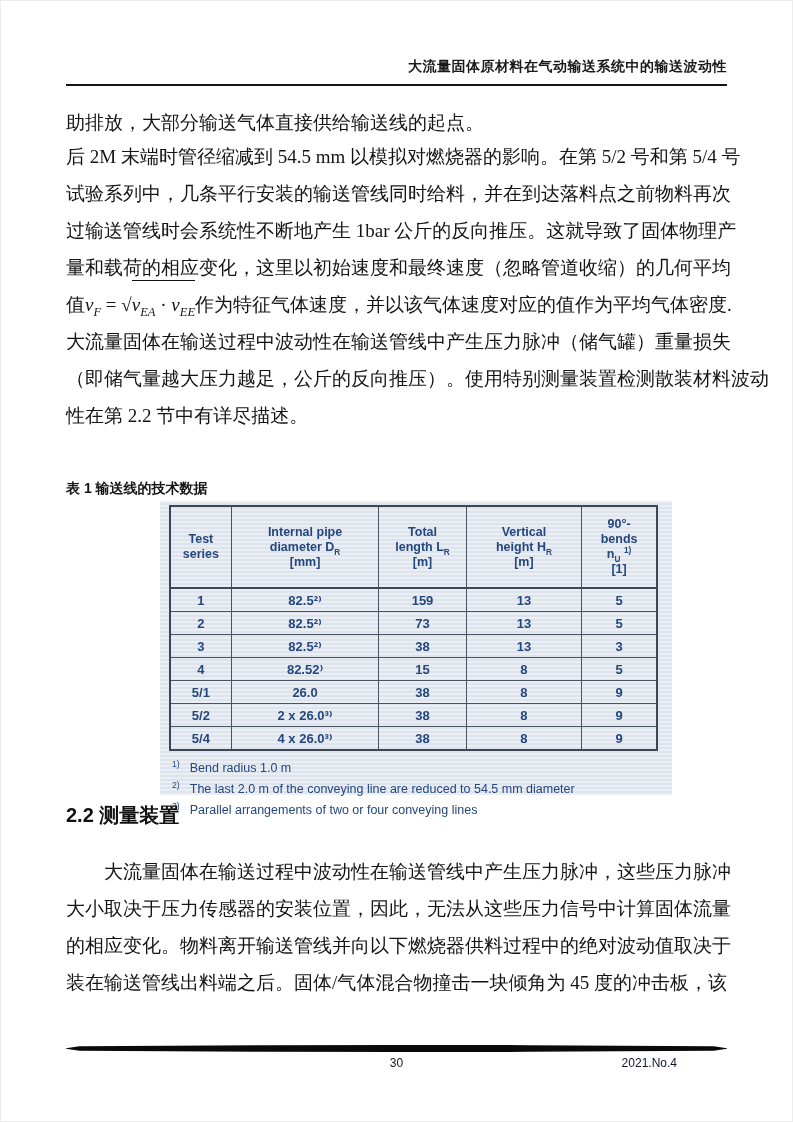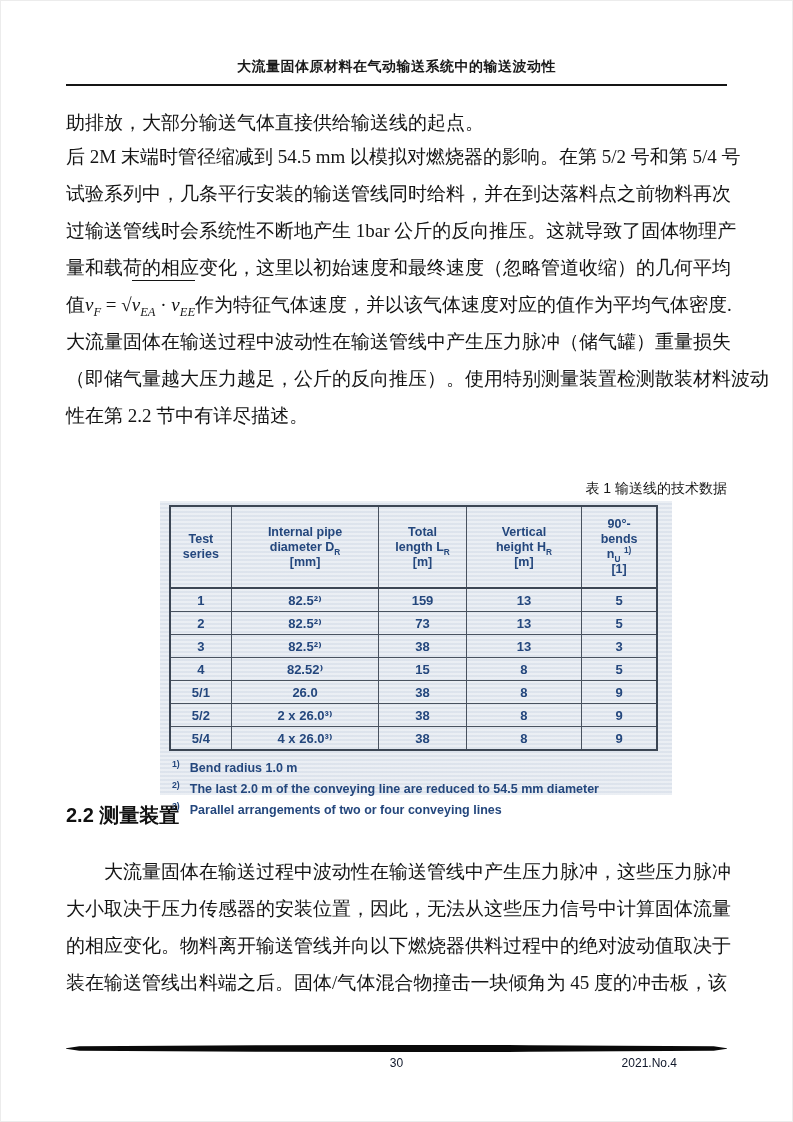--- a/index.html
+++ b/index.html
@@ -3,39 +3,39 @@
 <meta charset="utf-8">
 <style>
   html,body{margin:0;padding:0;background:#fff;}
   .page{
     position:relative;width:793px;height:1122px;background:#ffffff;
     font-family:"Liberation Serif","DejaVu Serif",serif;color:#111;
     box-shadow:inset 0 0 0 1px #ececec;overflow:hidden;
   }
   
   .hdr-title{
-    position:absolute;top:58px;left:66px;width:661px;text-align:center;
+    position:absolute;top:58px;left:66px;width:661px;text-align:right;
     font-family:"Liberation Sans","DejaVu Sans",sans-serif;
     font-size:14px;font-weight:700;letter-spacing:.5px;color:#1a1a1a;
   }
   .hdr-rule{position:absolute;top:84px;left:66px;width:661px;height:2px;background:#151515;}
   
   .textblock{position:absolute;left:66px;width:661px;font-size:19px;color:#141414;margin-top:16px;}
   .line{height:37px;line-height:37px;white-space:nowrap;text-align:justify;}
   .line.just{text-align-last:justify;}
   .line.indent{text-indent:2em;}
   .sub{vertical-align:sub;font-size:66%;line-height:0;}
   .sup{vertical-align:super;font-size:66%;line-height:0;}
   .i{font-style:italic;}
   .ol{border-top:1.5px solid #141414;padding-top:13px;}
   
   .tbl-caption{
-    position:absolute;top:480px;left:66px;width:661px;text-align:right;
+    position:absolute;top:480px;left:66px;width:661px;text-align:left;
     font-family:"Liberation Sans","DejaVu Sans",sans-serif;
-    font-size:14px;font-weight:400;color:#161616;
+    font-size:14px;font-weight:700;color:#161616;
   }
   
   .tbl-wrap{
     position:absolute;top:501px;left:160px;width:512px;height:294px;
     background:
       repeating-linear-gradient(180deg, rgba(255,255,255,.25) 0 2px, rgba(190,202,220,.18) 2px 4px),
       #e4e9f0;
     font-family:"Liberation Sans","DejaVu Sans",sans-serif;color:#24477d;
   }
   table.data{
@@ -45,21 +45,21 @@
   table.data th,table.data td{
     border:1px solid #49525f;color:#24477d;font-weight:700;text-align:center;
     overflow:hidden;
   }
   table.data th{
     font-size:12.5px;line-height:15px;height:76px;vertical-align:middle;
     white-space:pre-line;padding:2px 3px;border-bottom:2px solid #3c4654;
   }
   table.data{border:2px solid #3c4654;}
   table.data td{font-size:13px;height:22px;padding:0 2px;}
-  .footnotes{margin:5px 0 16px 12px;font-size:12.5px;font-weight:700;line-height:17px;color:#24477d;}
+  .footnotes{margin:5px 0 16px 12px;font-size:12.5px;font-weight:400;line-height:17px;color:#24477d;}
   .fn-line{white-space:nowrap;}
   .fn-marker{vertical-align:super;font-size:70%;}
   .fn-text{margin-left:10px;}
   
   .sec-heading{
     position:absolute;top:802px;left:66px;width:661px;
     font-family:"Liberation Sans","DejaVu Sans",sans-serif;
     font-size:20px;font-weight:700;color:#111;
   }
   

